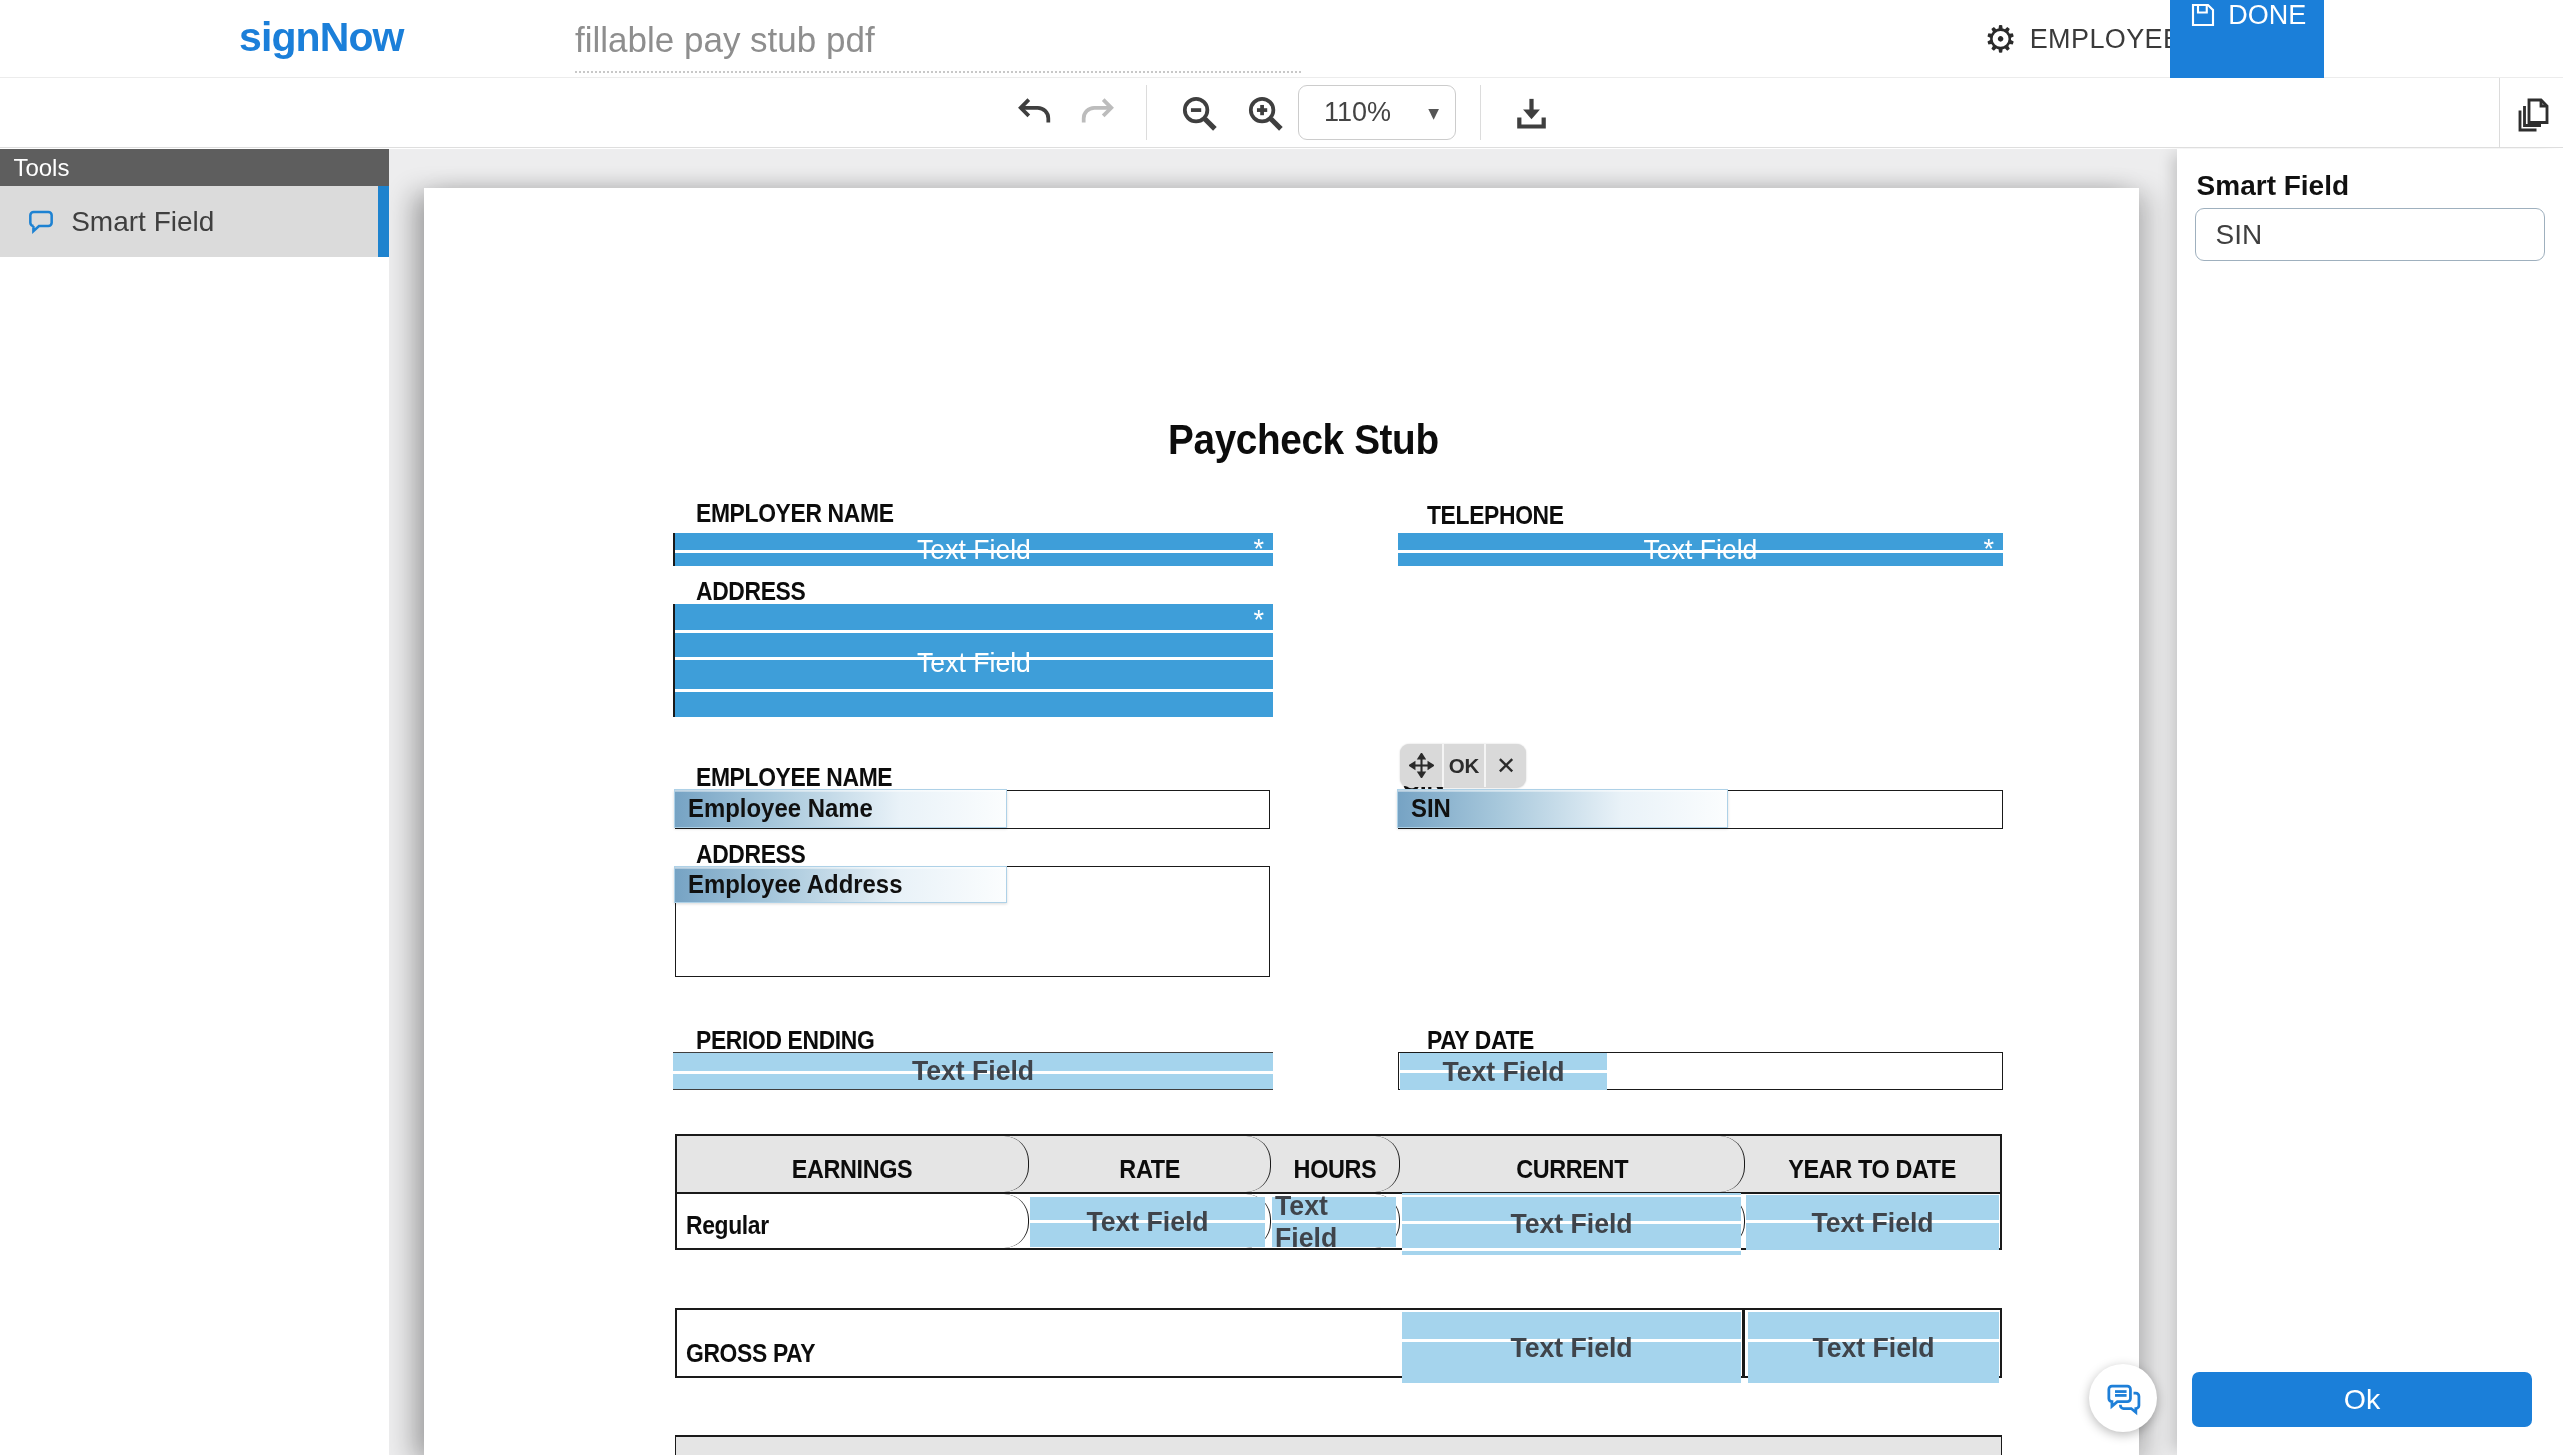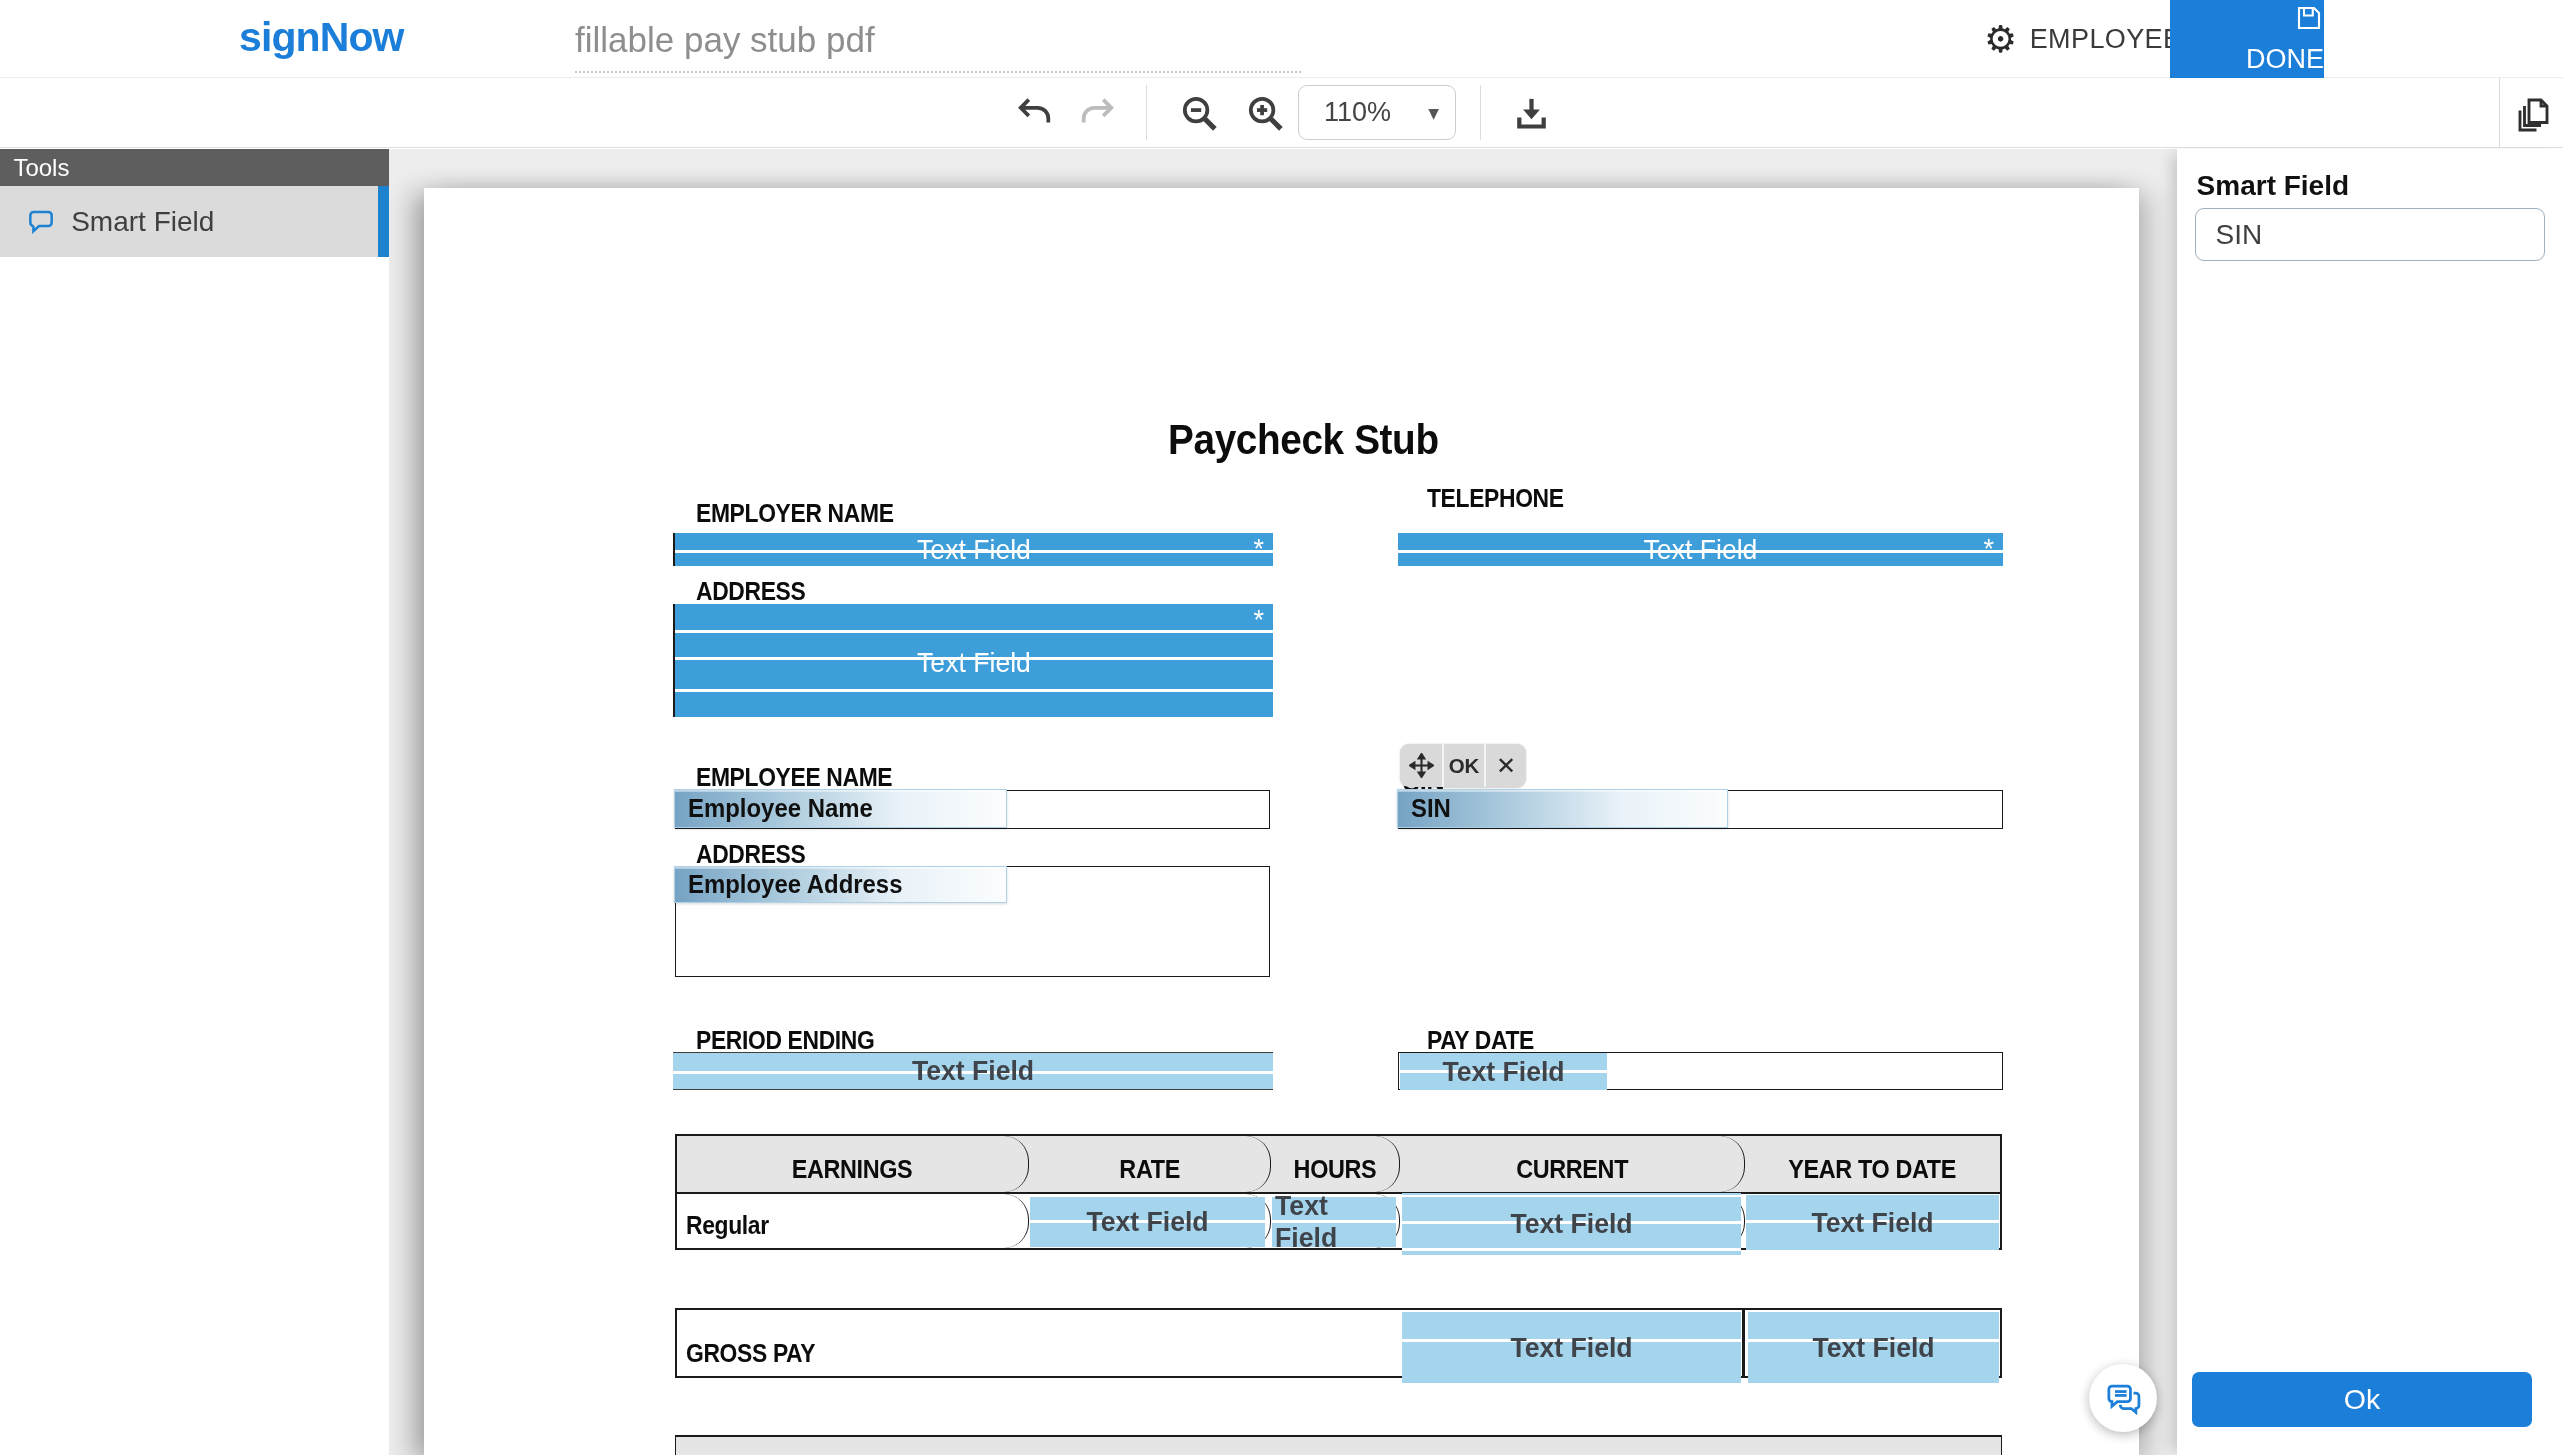--- a/index.html
+++ b/index.html
@@ -8,21 +8,21 @@
   .app { position:relative; width:2563px; height:1324px; background:#fff; }
 
   
   .header { position:absolute; left:0; top:0; width:2563px; height:78px; background:#fff; border-bottom:0.9px solid #ececec; z-index:30; }
   .logo { position:absolute; left:239px; top:14.2px; font-size:41px; font-weight:bold; color:#1b7fd9; letter-spacing:-0.9px; }
   .doc-title { position:absolute; left:575px; top:19.6px; font-size:35px; color:#8e8e8e; }
   .doc-title-underline { position:absolute; left:575px; top:71px; width:726px; border-bottom:2.7px dotted #c8c8c8; }
   .settings-btn { position:absolute; left:1984px; top:0; height:78px; display:flex; align-items:center; gap:12.5px; color:#3a3a3a; cursor:pointer; }
   .settings-btn .gear { font-size:37px; line-height:1; color:#2b2b2b; }
   .settings-btn .s-label { font-size:27px; letter-spacing:0.4px; }
-  .done-btn { position:absolute; left:2170px; top:0; width:154px; height:78px; background:#1b7fd9; color:#fff; display:flex; align-items:flex-end; justify-content:center; gap:10.7px; font-size:27px; cursor:pointer;flex-direction:column; }
+  .done-btn { position:absolute; left:2170px; top:0; width:154px; height:78px; background:#1b7fd9; color:#fff; display:flex; align-items:flex-start; justify-content:center; gap:10.7px; font-size:27px; cursor:pointer; }
 
   
   .toolbar { position:absolute; left:0; top:78px; width:2563px; height:70px; background:#fff; border-bottom:0.9px solid #dedede; z-index:25; }
   .tb-icon { position:absolute; display:flex; align-items:center; justify-content:center; cursor:pointer; }
   .tb-sep { position:absolute; top:7.1px; height:55px; width:0.9px; background:#dcdcdc; }
   .zoom-select { position:absolute; left:1298px; top:7.1px; width:158px; height:55px; border:0.9px solid #ccc; border-radius:9px; display:flex; align-items:center; cursor:pointer; background:#fff; }
   .zoom-select .zv { font-size:27px; color:#444; margin-left:25px; }
   .zoom-select .caret { margin-left:auto; margin-right:16px; font-size:21.4px; color:#555; }
 
   
@@ -190,21 +190,21 @@
 
       <div class="page-title"><span class="cond-c">Paycheck Stub</span></div>
 
       <div class="flabel" style="left:272px; top:310px;"><span class="cond">EMPLOYER NAME</span></div>
       <div class="bluefield" style="left:249px; top:345px; width:600px; height:33px; border-left:2.7px solid #1a1a1a;">
         <div class="wline" style="top:17px;"></div>
         <span class="tf">Text Field</span>
         <span class="req">*</span>
       </div>
 
-      <div class="flabel" style="left:1003px; top:295px;"><span class="cond">TELEPHONE</span></div>
+      <div class="flabel" style="left:1003px; top:312px;"><span class="cond">TELEPHONE</span></div>
       <div class="bluefield" style="left:974px; top:345px; width:605px; height:33px;">
         <div class="wline" style="top:17px;"></div>
         <span class="tf">Text Field</span>
         <span class="req">*</span>
       </div>
 
       <div class="flabel" style="left:272px; top:388px;"><span class="cond">ADDRESS</span></div>
       <div class="bluefield" style="left:249px; top:416px; width:600px; height:113px; border-left:2.7px solid #1a1a1a;">
         <div class="wline" style="top:26px;"></div>
         <div class="wline" style="top:53px;"></div>

